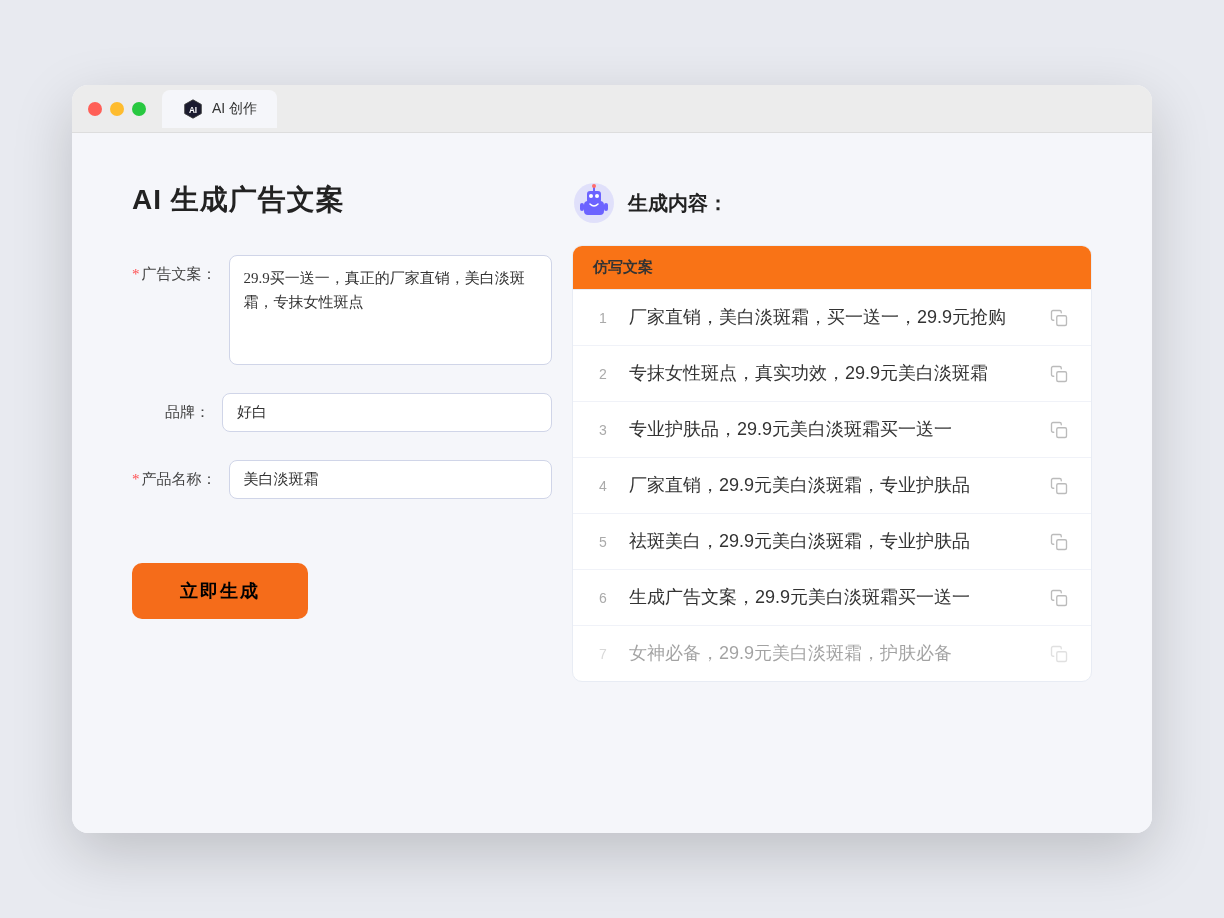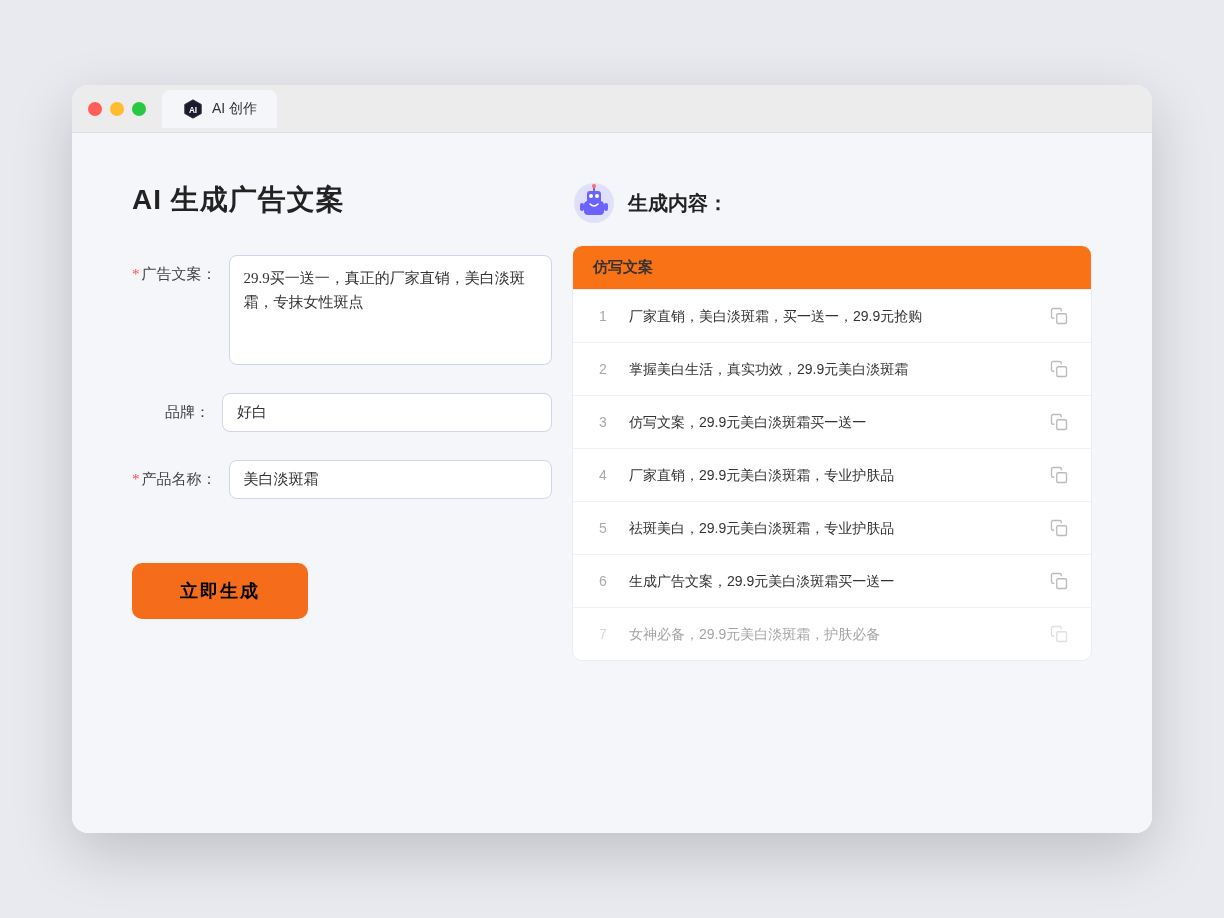--- a/index.html
+++ b/index.html
@@ -199,21 +199,21 @@
 
     .row-number {
       font-size: 14px;
       color: #aaa;
       min-width: 20px;
       text-align: center;
     }
 
     .row-text {
       flex: 1;
-      font-size: 14px;
+      font-size: 18px;
       color: #333;
       line-height: 1.5;
     }
 
     .copy-icon-wrap {
       width: 24px;
       height: 24px;
       cursor: pointer;
       color: #bbb;
       display: flex;
@@ -308,31 +308,31 @@
                 <span class="row-text">厂家直销，美白淡斑霜，买一送一，29.9元抢购</span>
                 <div class="copy-icon-wrap">
                   <svg width="18" height="18" viewBox="0 0 24 24" fill="none" stroke="currentColor" stroke-width="1.8" stroke-linecap="round" stroke-linejoin="round">
       <rect x="9" y="9" width="13" height="13" rx="2"></rect>
       <path d="M5 15H4a2 2 0 0 1-2-2V4a2 2 0 0 1 2-2h9a2 2 0 0 1 2 2v1"></path>
     </svg>
                 </div>
               </div>
               <div class="result-row">
                 <span class="row-number">2</span>
-                <span class="row-text">掌握美白生活，真实功效，29.9元美白淡斑霜</span>
+                <span class="row-text">专抹女性斑点，真实功效，29.9元美白淡斑霜</span>
                 <div class="copy-icon-wrap">
                   <svg width="18" height="18" viewBox="0 0 24 24" fill="none" stroke="currentColor" stroke-width="1.8" stroke-linecap="round" stroke-linejoin="round">
       <rect x="9" y="9" width="13" height="13" rx="2"></rect>
       <path d="M5 15H4a2 2 0 0 1-2-2V4a2 2 0 0 1 2-2h9a2 2 0 0 1 2 2v1"></path>
     </svg>
                 </div>
               </div>
               <div class="result-row">
                 <span class="row-number">3</span>
-                <span class="row-text">仿写文案，29.9元美白淡斑霜买一送一</span>
+                <span class="row-text">专业护肤品，29.9元美白淡斑霜买一送一</span>
                 <div class="copy-icon-wrap">
                   <svg width="18" height="18" viewBox="0 0 24 24" fill="none" stroke="currentColor" stroke-width="1.8" stroke-linecap="round" stroke-linejoin="round">
       <rect x="9" y="9" width="13" height="13" rx="2"></rect>
       <path d="M5 15H4a2 2 0 0 1-2-2V4a2 2 0 0 1 2-2h9a2 2 0 0 1 2 2v1"></path>
     </svg>
                 </div>
               </div>
               <div class="result-row">
                 <span class="row-number">4</span>
                 <span class="row-text">厂家直销，29.9元美白淡斑霜，专业护肤品</span>

